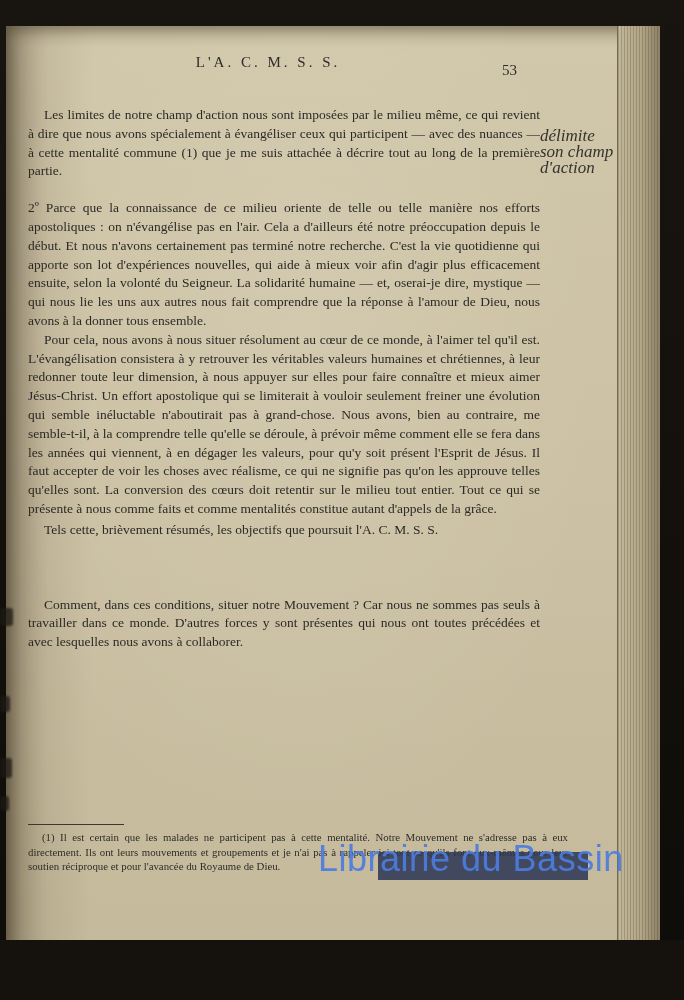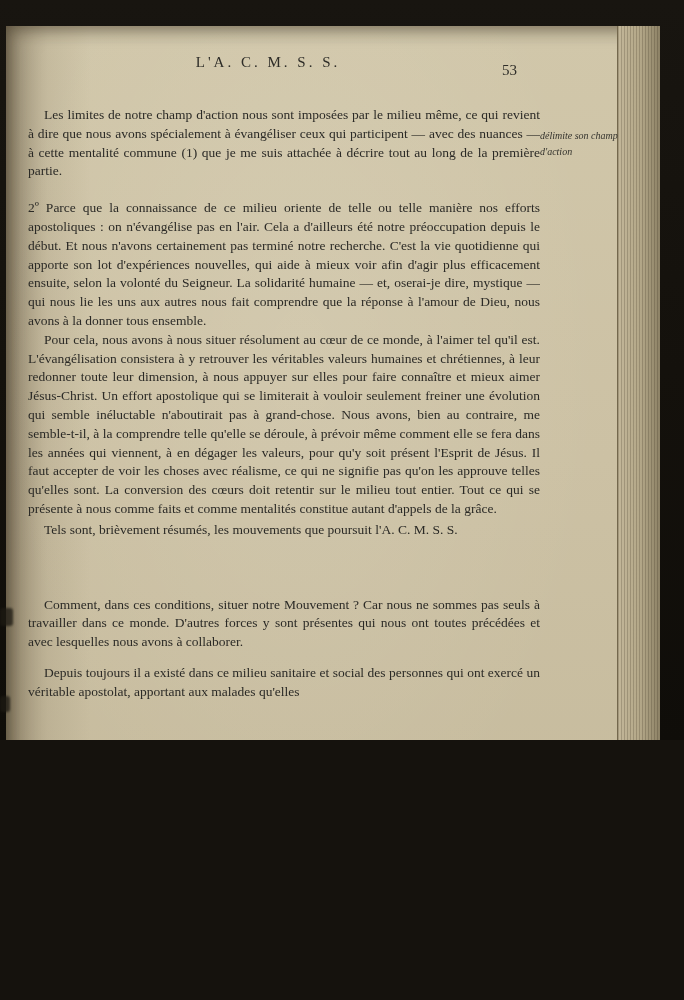--- a/index.html
+++ b/index.html
@@ -1,18 +1,18 @@
 <!DOCTYPE html>
 <html lang="fr"><head>
 <meta charset="utf-8">
 <style>
   html,body{margin:0;padding:0;}
   body{width:684px;height:1000px;overflow:hidden;background:#15120d;
        font-family:"Liberation Serif", serif;}
-  .photo{position:relative;width:684px;height:740px;
+  .photo{position:relative;width:684px;height:940px;
          background:linear-gradient(180deg,#181510 0%,#14110c 50%,#0f0d09 100%);
          overflow:hidden;}
   
   .page{position:absolute;left:6px;top:26px;width:654px;height:958px;
         background:
           radial-gradient(ellipse at 45% 35%, rgba(255,255,248,0.10), rgba(0,0,0,0) 60%),
           linear-gradient(90deg, rgba(60,45,25,0.30) 0px, rgba(60,45,25,0.08) 42px, rgba(0,0,0,0) 85px),
           linear-gradient(180deg,#d1c7aa 0%,#ccc1a4 45%,#c4b99b 100%);
         box-shadow: inset 0 6px 14px rgba(40,30,15,0.28),
                     inset 0 -6px 14px rgba(40,30,15,0.30),
@@ -33,21 +33,21 @@
             overflow:hidden;font-size:13.5px;line-height:18.8px;
             text-align:justify;hyphens:auto;-webkit-hyphens:auto;}
   .para{margin:0;text-indent:16px;}
   .para.noindent{text-indent:0;}
   .p2{margin-top:18px;}
   .p4{margin-top:2px;}
   .p5{margin-top:56px;}
   .p6{margin-top:12px;}
   
   .margin-note{position:absolute;left:534px;width:78px;font-style:italic;
-               font-size:10px;line-height:16px;color:#34332d;text-align:left;}
+               font-size:17px;line-height:16px;color:#34332d;text-align:left;}
   .note1{top:102px;}
   .note2{top:304px;}
   
   .footnote-rule{position:absolute;left:22px;top:798px;width:96px;height:0;
                  border-top:1.2px solid #3a382f;}
   .footnote{position:absolute;left:22px;top:804px;width:540px;margin:0;
             font-size:10.8px;line-height:14.6px;text-align:justify;text-indent:14px;
             hyphens:auto;-webkit-hyphens:auto;color:#2e2d28;}
   
   .redaction-bar{position:absolute;left:372px;top:826px;width:210px;height:28px;
@@ -75,23 +75,22 @@
 
     <div class="header">
       <span class="title">L'A. C. M. S. S.</span>
       <span class="pagenum">53</span>
     </div>
 
     <div class="bodytext">
       <p class="para p1">Les limites de notre champ d'action nous sont imposées par le milieu même, ce qui revient à dire que nous avons spécialement à évangéliser ceux qui participent — avec des nuances — à cette mentalité commune (1) que je me suis attachée à décrire tout au long de la première partie.</p>
       <p class="para noindent p2">2º Parce que la connaissance de ce milieu oriente de telle ou telle manière nos efforts apostoliques : on n'évangélise pas en l'air. Cela a d'ailleurs été notre préoccupation depuis le début. Et nous n'avons certainement pas terminé notre recherche. C'est la vie quotidienne qui apporte son lot d'expériences nouvelles, qui aide à mieux voir afin d'agir plus efficacement ensuite, selon la volonté du Seigneur. La solidarité humaine — et, oserai-je dire, mystique — qui nous lie les uns aux autres nous fait comprendre que la réponse à l'amour de Dieu, nous avons à la donner tous ensemble.</p>
       <p class="para p3">Pour cela, nous avons à nous situer résolument au cœur de ce monde, à l'aimer tel qu'il est. L'évangélisation consistera à y retrouver les véritables valeurs humaines et chrétiennes, à leur redonner toute leur dimension, à nous appuyer sur elles pour faire connaître et mieux aimer Jésus-Christ. Un effort apostolique qui se limiterait à vouloir seulement freiner une évolution qui semble inéluctable n'aboutirait pas à grand-chose. Nous avons, bien au contraire, me semble-t-il, à la comprendre telle qu'elle se déroule, à prévoir même comment elle se fera dans les années qui viennent, à en dégager les valeurs, pour qu'y soit présent l'Esprit de Jésus. Il faut accepter de voir les choses avec réalisme, ce qui ne signifie pas qu'on les approuve telles qu'elles sont. La conversion des cœurs doit retentir sur le milieu tout entier. Tout ce qui se présente à nous comme faits et comme mentalités constitue autant d'appels de la grâce.</p>
-      <p class="para p4">Tels sont, brièvement résumés, les mouvements que poursuit l'A. C. M. S. S.</p>
+      <p class="para p4">Tels cette, brièvement résumés, les objectifs que poursuit l'A. C. M. S. S.</p>
       <p class="para p5">Comment, dans ces conditions, situer notre Mouvement ? Car nous ne sommes pas seuls à travailler dans ce monde. D'autres forces y sont présentes qui nous ont toutes précédées et avec lesquelles nous avons à collaborer.</p>
-      <p class="para p6">Depuis toujours il a existé dans ce milieu sanitaire et social des personnes qui ont exercé un véritable apostolat, apportant aux malades qu'elles</p>
     </div>
 
     <div class="margin-note note1">délimite son champ d'action</div>
 
     <div class="footnote-rule"></div>
     <p class="footnote">(1) Il est certain que les malades ne participent pas à cette mentalité. Notre Mouvement ne s'adresse pas à eux directement. Ils ont leurs mouvements et groupements et je n'ai pas à rappeler ici tout ce qu'ils font eux-mêmes pour leur soutien réciproque et pour l'avancée du Royaume de Dieu.</p>
 
     <div class="redaction-bar"></div>
     <div class="watermark">Librairie du Bassin</div>
 

